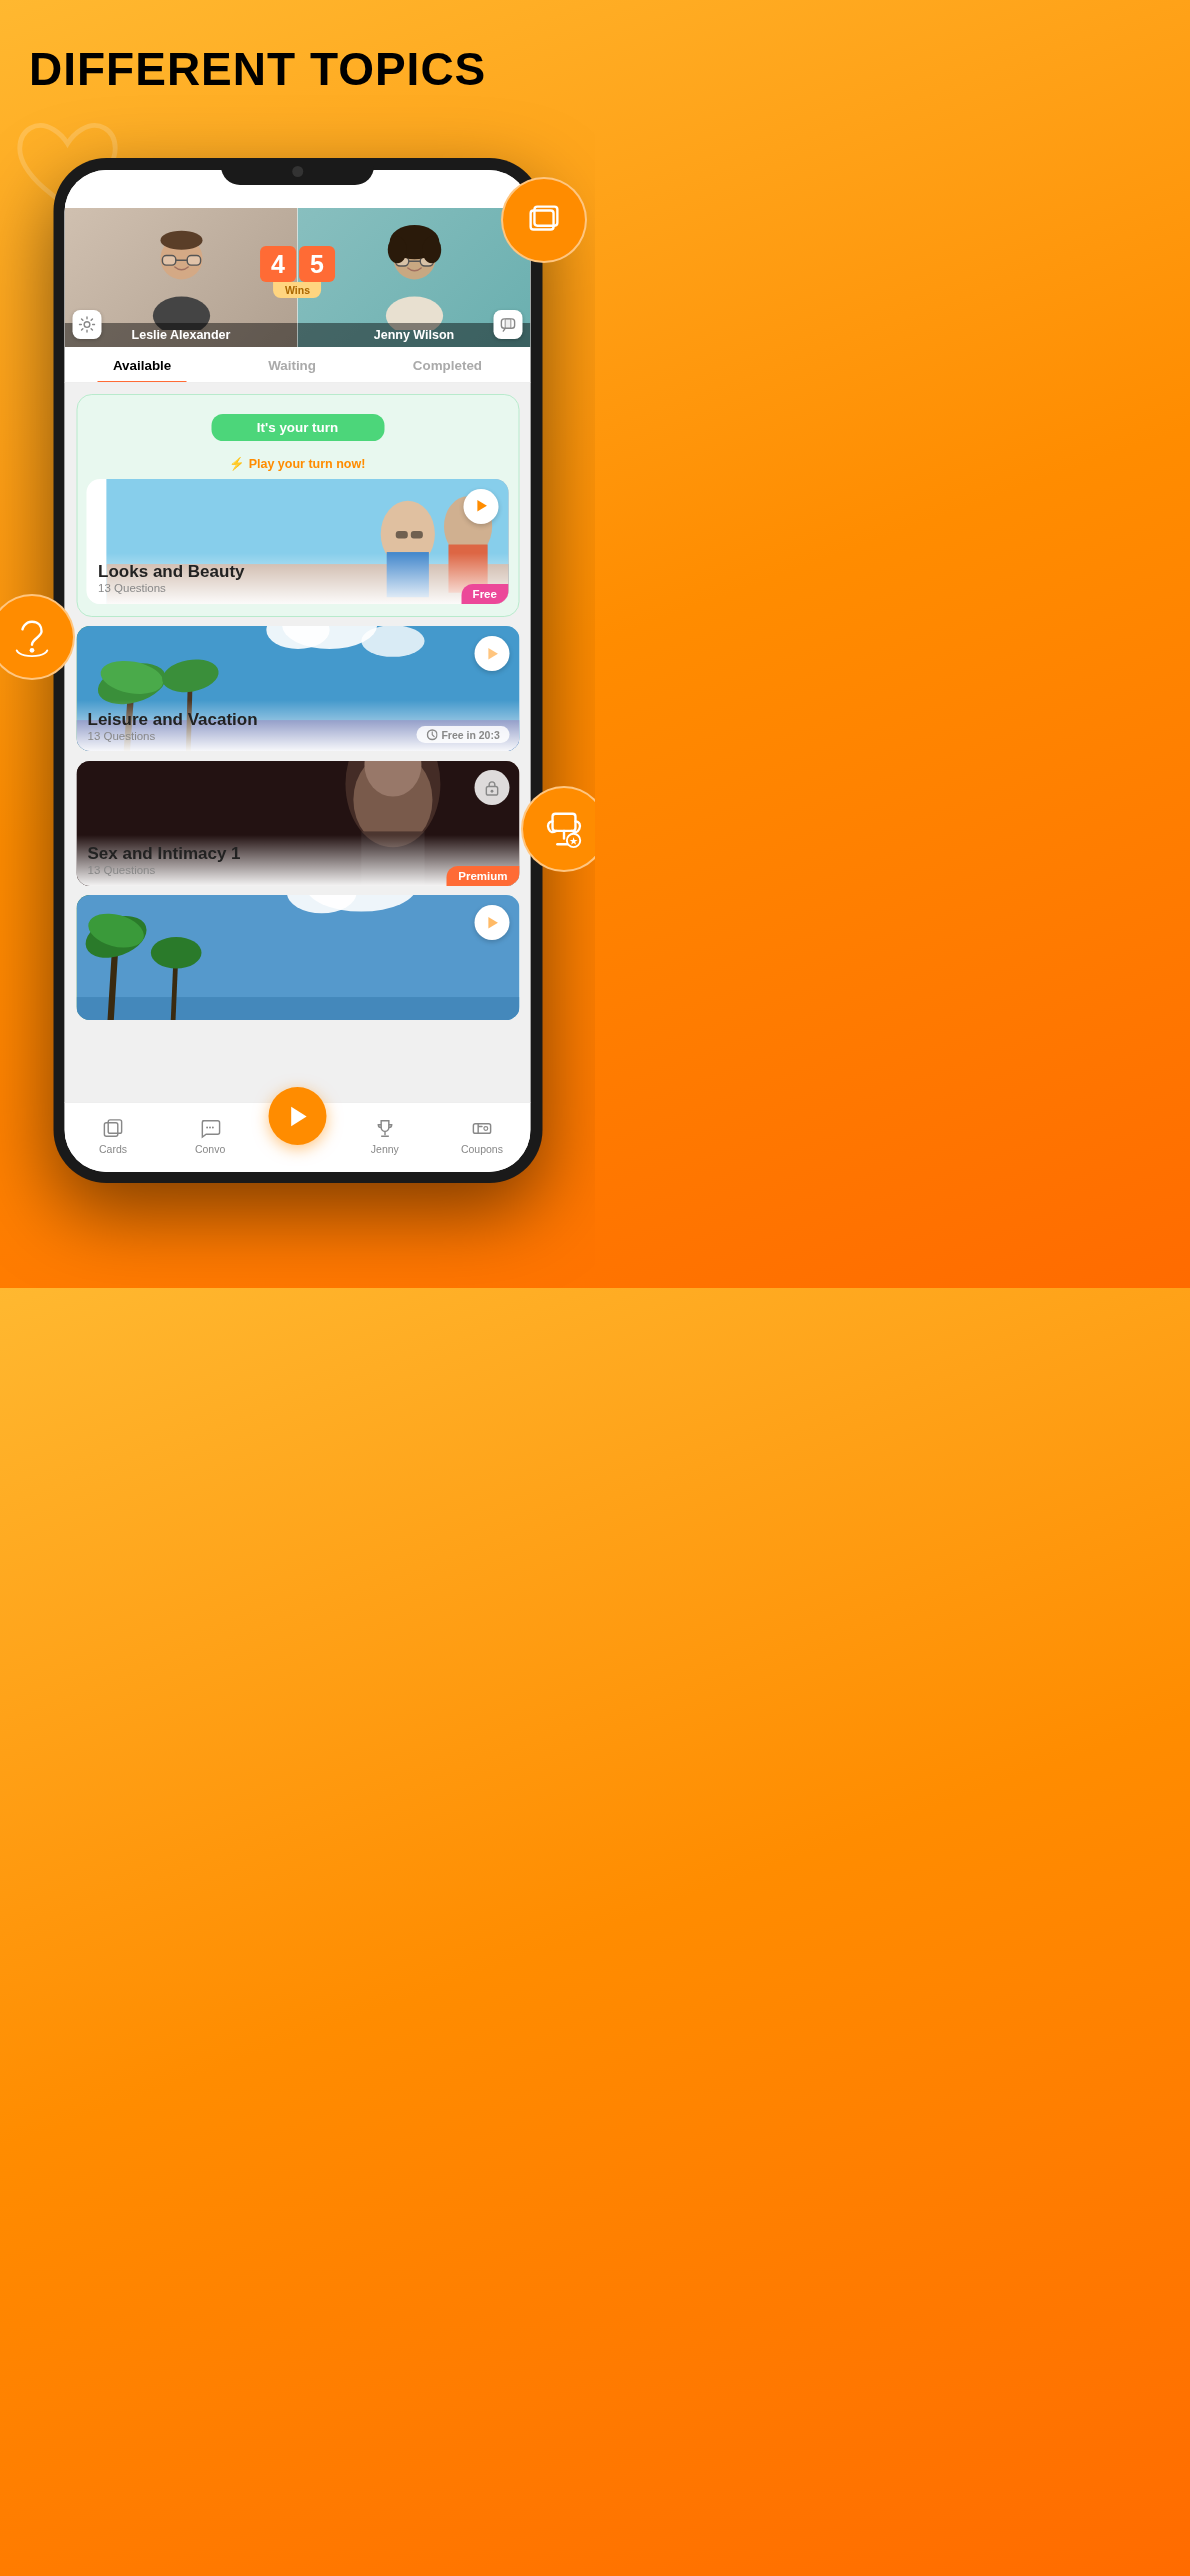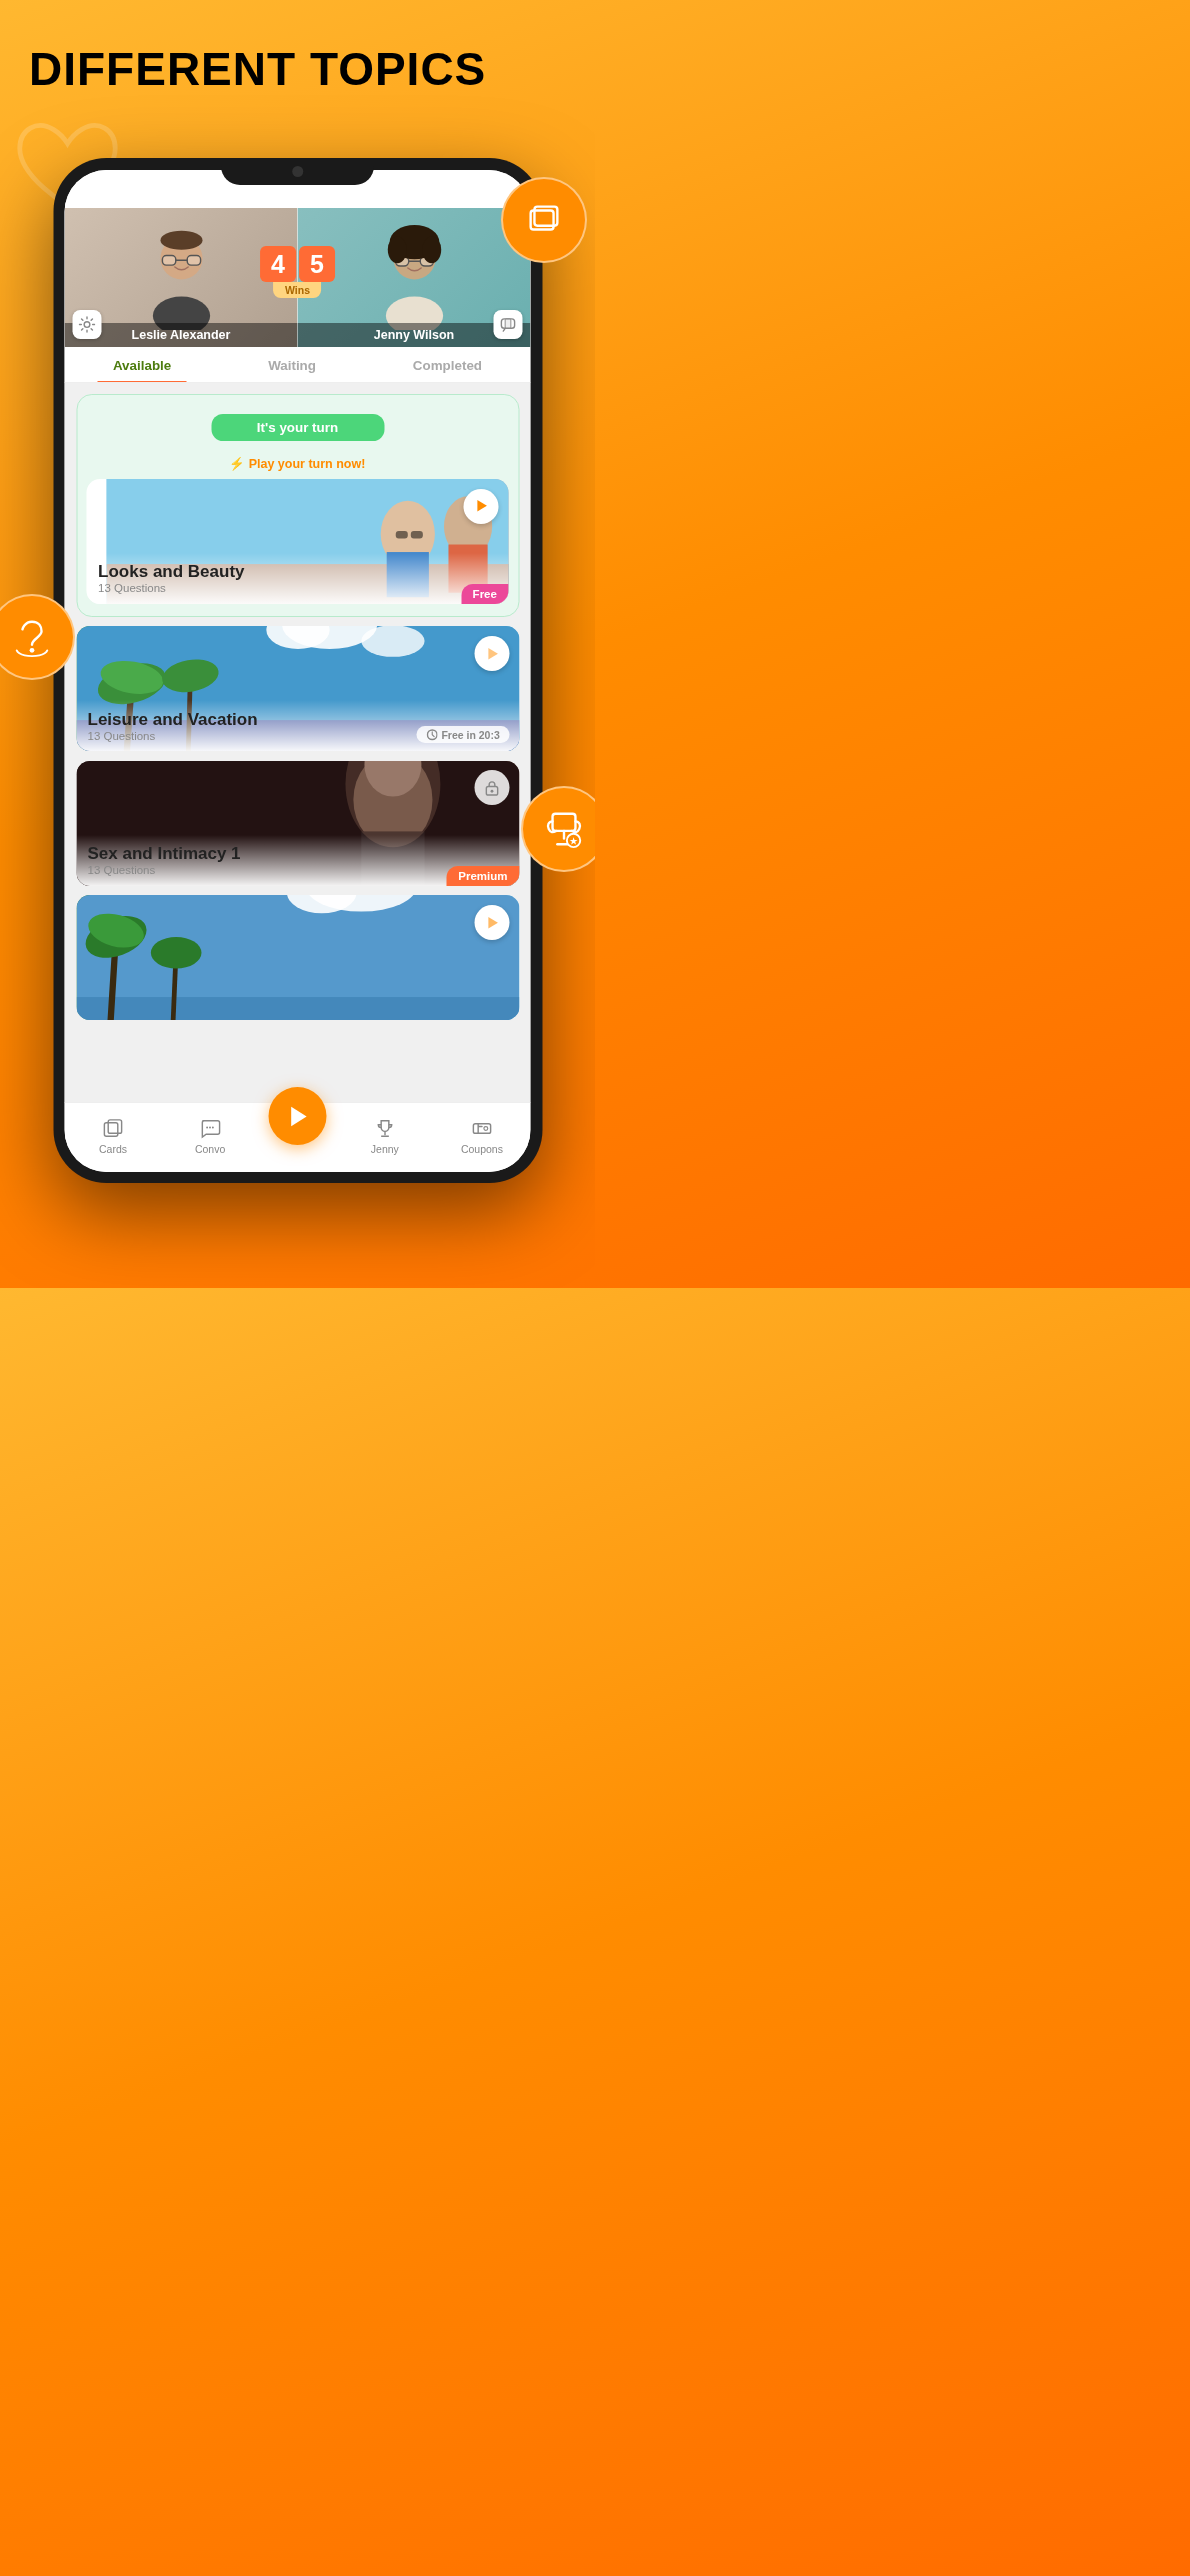--- a/index.html
+++ b/index.html
@@ -276,21 +276,21 @@
     }
     .tab-item {
       font-size: 13.4px;
       font-weight: 600;
       padding: 3.8px 15.3px 7.7px;
       color: #aaa;
       cursor: pointer;
       border-bottom: 1.9px solid transparent;
     }
     .tab-item.active {
-      color: #4d7c0f;
+      color: #000000;
       border-bottom: 1.9px solid #FF6B35;
     }
 
     
     .content-area {
       flex: 1;
       overflow-y: auto;
       background: #f0f0f0;
       padding: 11.5px;
       display: flex;

